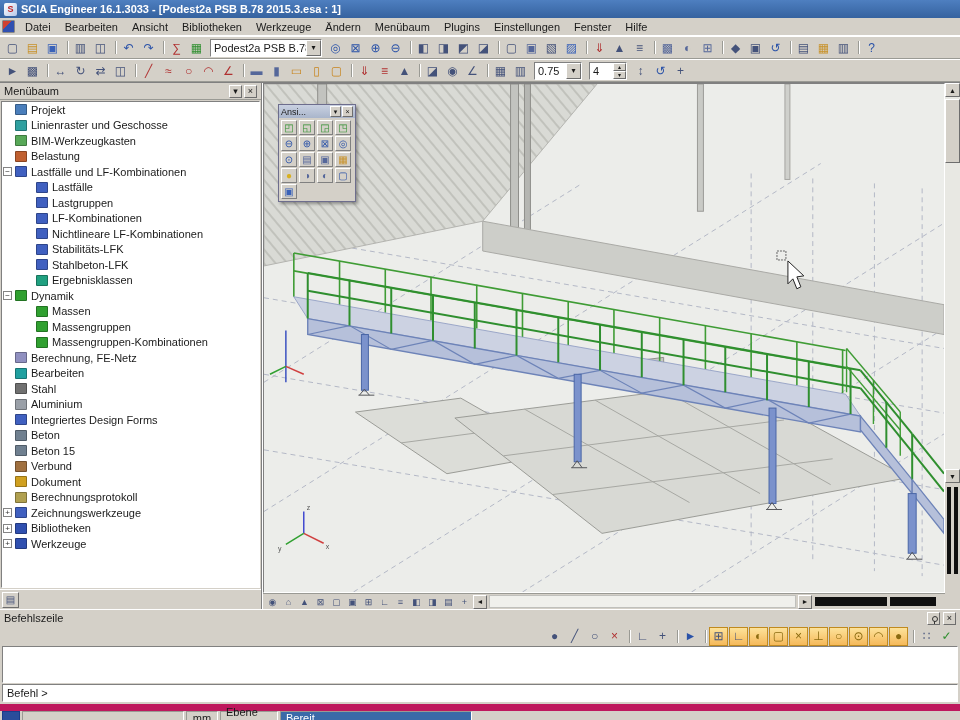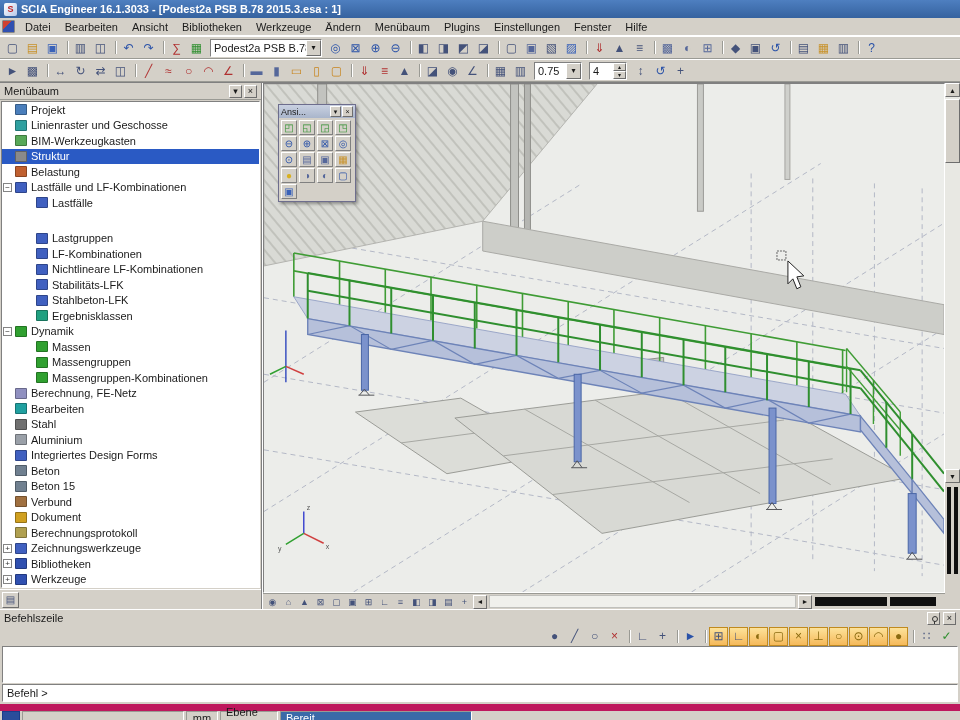--- a/index.html
+++ b/index.html
@@ -395,41 +395,36 @@
         <div class="titem">
         <span class="expand"></span>
         <span class="ticon" style="background: rgb(47, 160, 160);"></span>
         <span class="tlabel">Linienraster und Geschosse</span>
       </div>
         <div class="titem">
         <span class="expand"></span>
         <span class="ticon" style="background: rgb(88, 168, 88);"></span>
         <span class="tlabel">BIM-Werkzeugkasten</span>
       </div>
-        <div class="titem sel">
-        <span class="expand"></span>
-        <span class="ticon" style="background: rgb(138, 138, 138);"></span>
-        <span class="tlabel">Struktur</span>
-      </div>
         <div class="titem">
         <span class="expand"></span>
         <span class="ticon" style="background: rgb(192, 96, 48);"></span>
         <span class="tlabel">Belastung</span>
       </div>
         <div class="titem">
         <span class="expand show">−</span>
         <span class="ticon" style="background: rgb(64, 96, 192);"></span>
         <span class="tlabel">Lastfälle und LF-Kombinationen</span>
       </div>
         <div class="titem" style="padding-left: 22px;">
         <span class="expand"></span>
         <span class="ticon" style="background: rgb(64, 96, 192);"></span>
         <span class="tlabel">Lastfälle</span>
       </div>
-        <div class="titem" style="padding-left: 22px; margin-top: 20px;">
+        <div class="titem" style="padding-left: 22px;">
         <span class="expand"></span>
         <span class="ticon" style="background: rgb(64, 96, 192);"></span>
         <span class="tlabel">Lastgruppen</span>
       </div>
         <div class="titem" style="padding-left: 22px;">
         <span class="expand"></span>
         <span class="ticon" style="background: rgb(64, 96, 192);"></span>
         <span class="tlabel">LF-Kombinationen</span>
       </div>
         <div class="titem" style="padding-left: 22px;">

